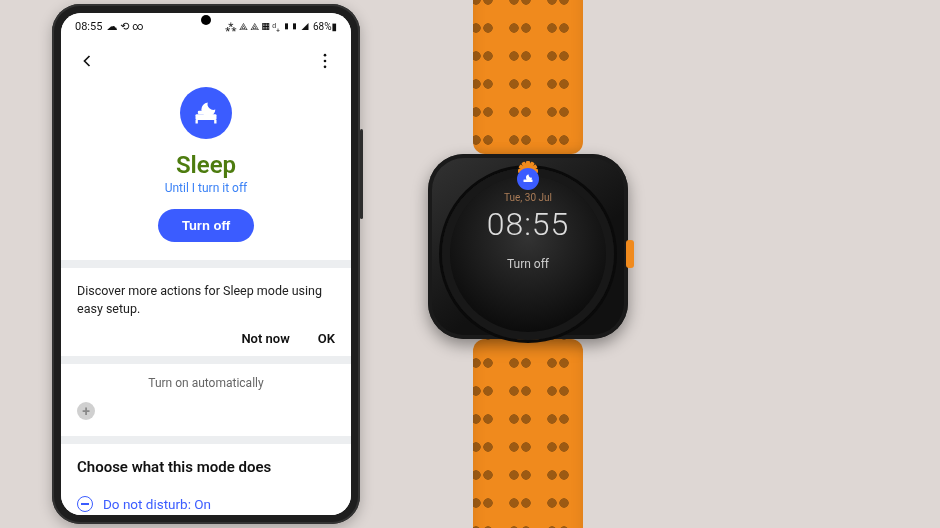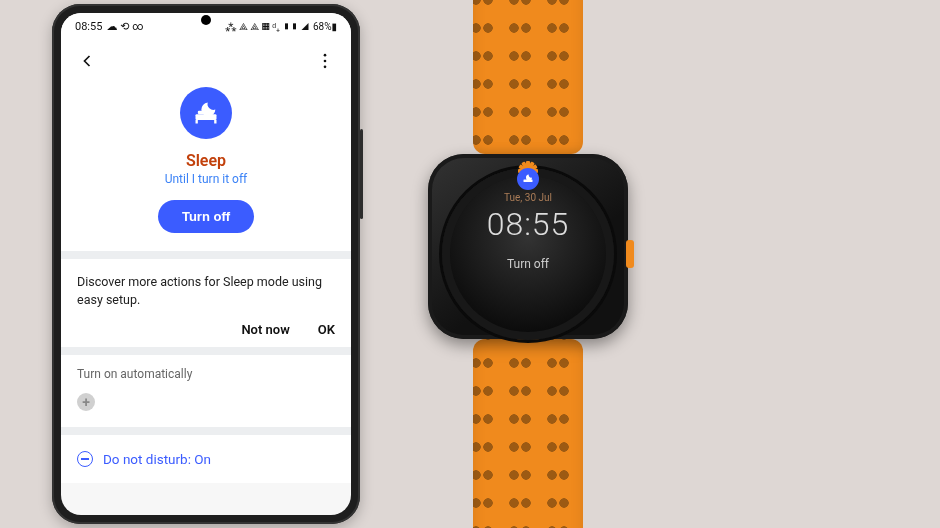--- a/index.html
+++ b/index.html
@@ -49,38 +49,38 @@
   }
   .back-icon svg, .more-icon svg{ width:20px; height:20px; }
   .hero{
     background:#fff; padding:0 16px 18px; text-align:center;
   }
   .sleep-badge{
     width:52px; height:52px; margin:0 auto 12px; border-radius:50%;
     background:#3b5cff; display:flex; align-items:center; justify-content:center;
   }
   .sleep-badge svg{width:28px;height:28px;}
-  .hero h1{font-size:16px; font-weight:600; color:#c2410c;}
+  .hero h1{font-size:24px; font-weight:600; color:#4d7c0f;}
   .hero .sub{font-size:12px; color:#3b82f6; margin-top:2px;}
   .turnoff-btn{
     margin:14px auto 0; display:block;
     background:#3b5cff; color:#fff; border:none;
     padding:9px 24px; border-radius:22px; font-size:13px; font-weight:600;
   }
   .gap{height:8px; background:#eceef0;}
   .discover{
     background:#fff; padding:14px 16px 10px; display:flex; flex-direction:column;align-items:center;
   }
   .discover p{font-size:12.5px; color:#222; line-height:1.4;}
   .discover .btns{
     align-self:flex-end; margin-top:14px; display:flex; gap:28px;
     font-size:13px; font-weight:600; color:#111;
   }
   .section{
-    background:#fff; padding:12px 16px;
+    background:#fff; padding:12px 16px;text-align:center;
   }
   .section .title{font-size:12px; color:#666; margin-bottom:8px;}
   .section-head{
     background:#fff; padding:14px 16px 4px;
   }
   .section-head h2{font-size:15px; font-weight:600; color:#111;}
   .row{
     display:flex; align-items:center; gap:10px;
     font-size:13.5px; color:#333; padding:4px 0;
   }
@@ -207,20 +207,23 @@
 
     <div class="section">
       <div class="title">Turn on automatically</div>
       <div class="row">
         <span class="plus-circle">+</span>
       </div>
     </div>
 
     <div class="gap"></div>
 
+    <div class="section-head">
+      <h2>Choose what this mode does</h2>
+    </div>
 
     <div class="section">
       <div class="row blue">
         <span class="dnd-circle"></span>
         <span>Do not disturb: On</span>
       </div>
     </div>
 
   </div>
 </div>

